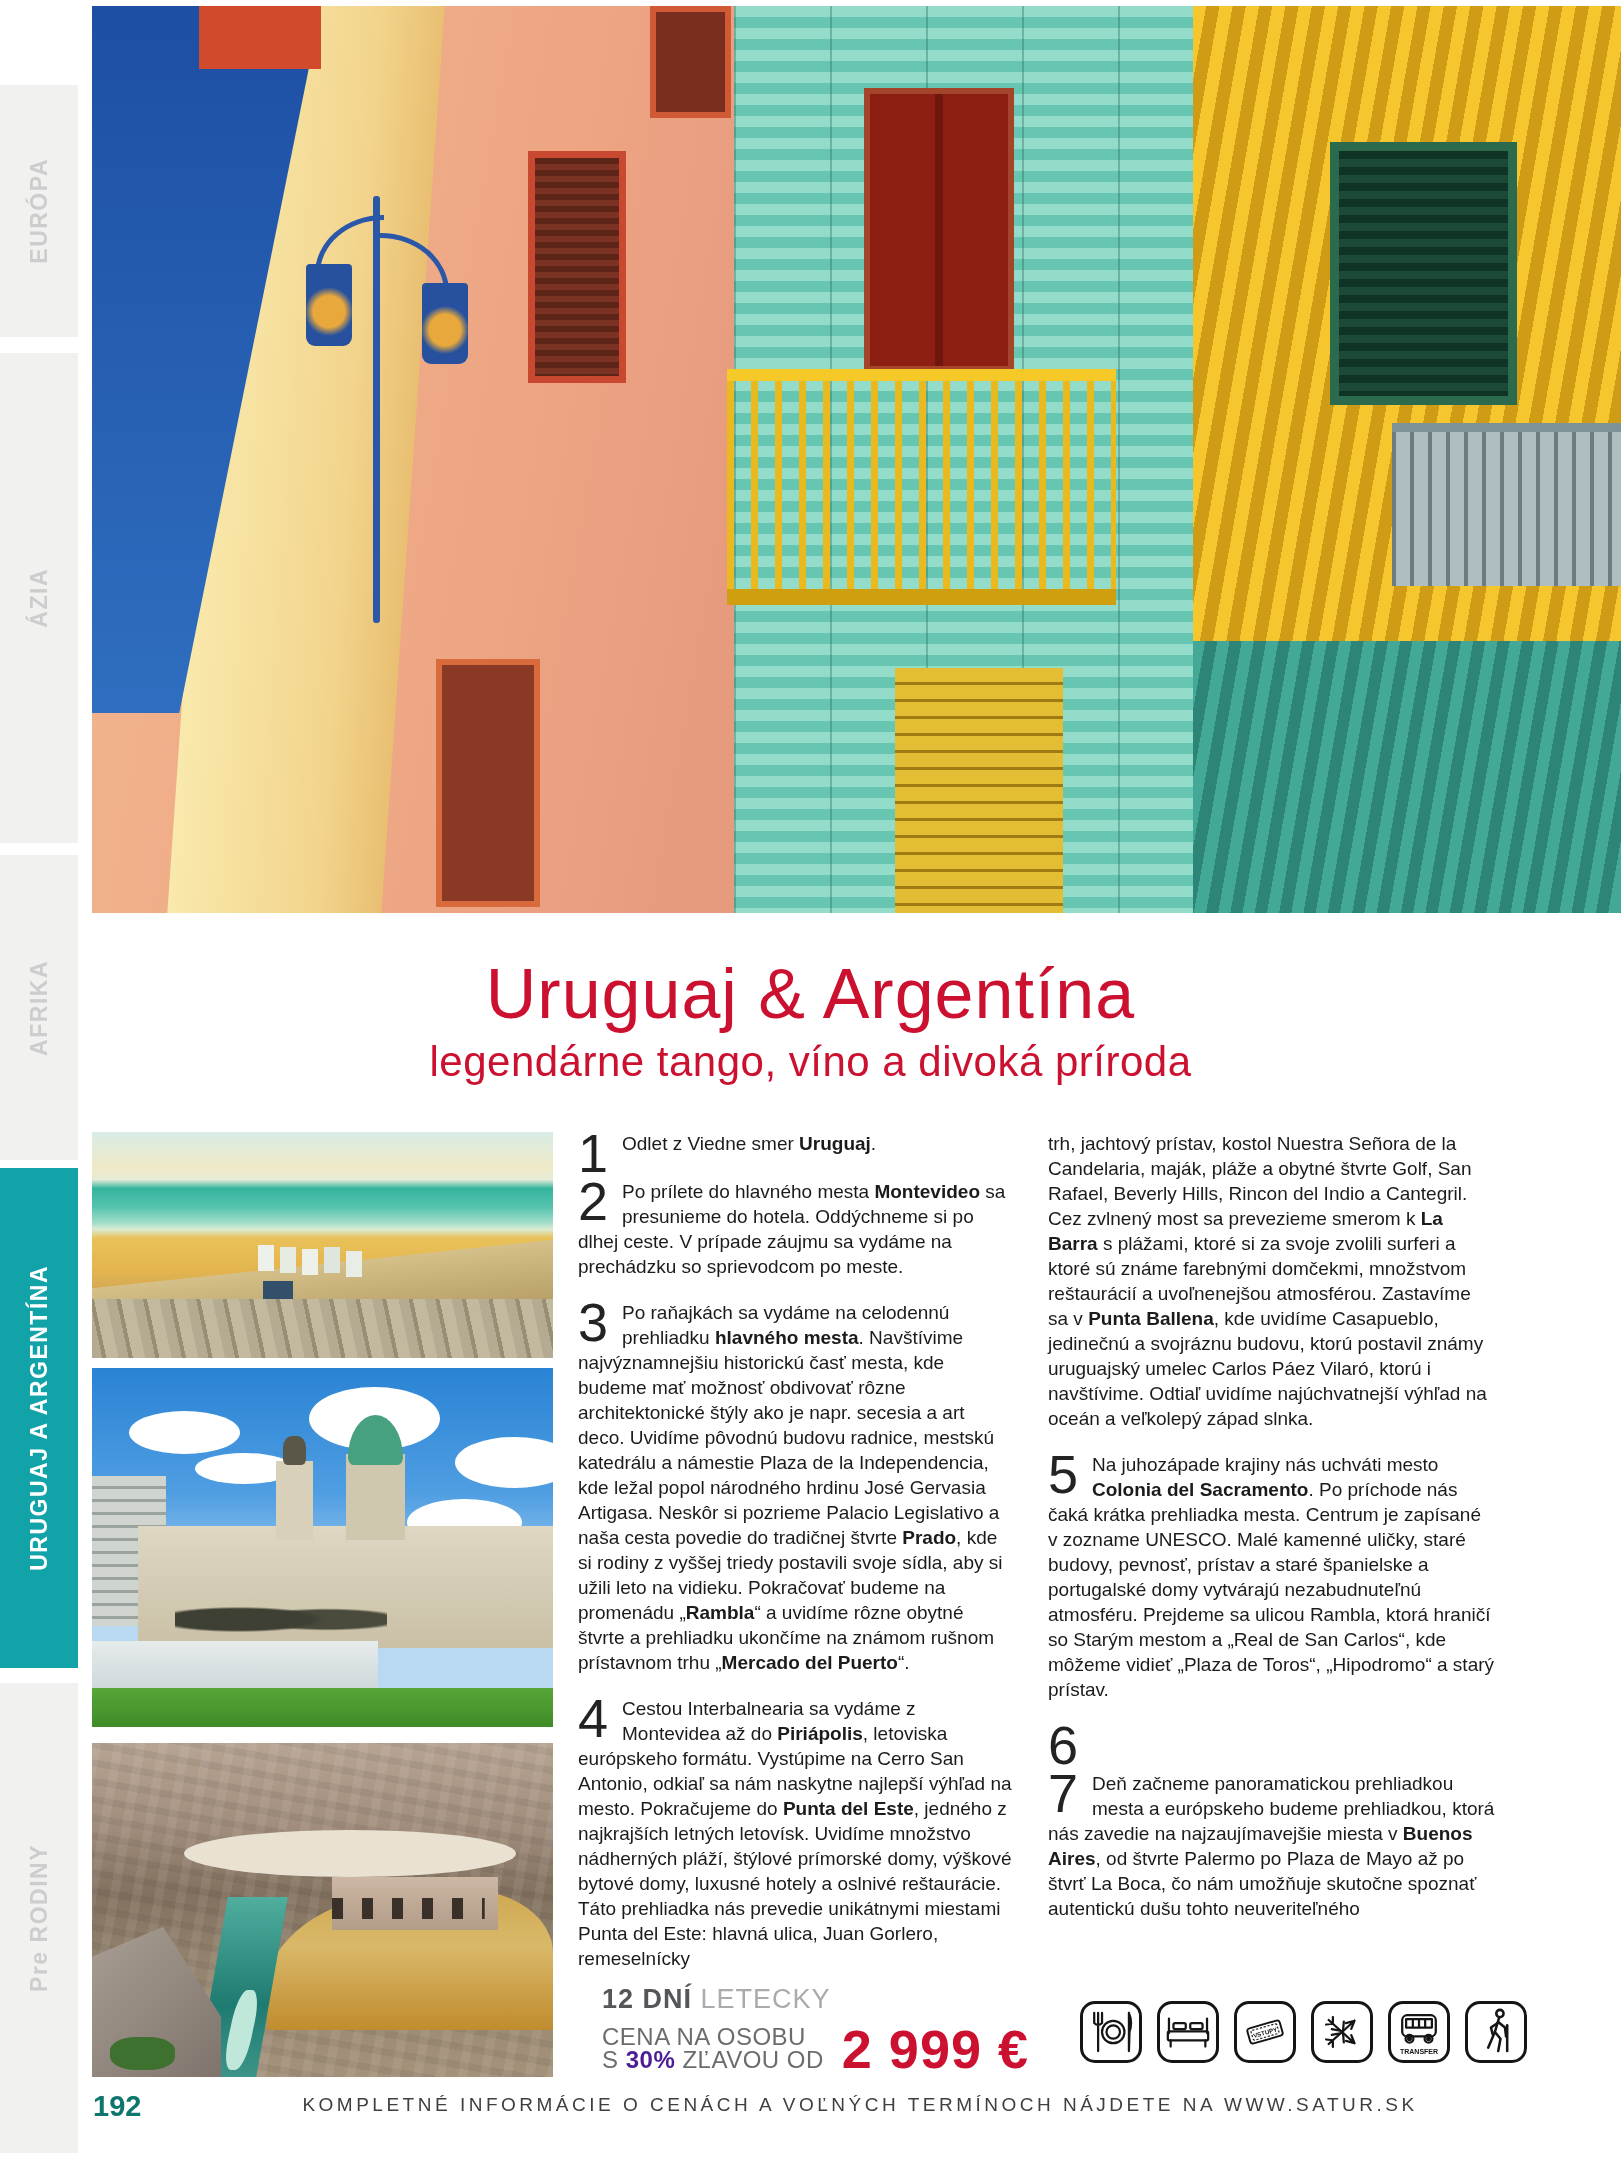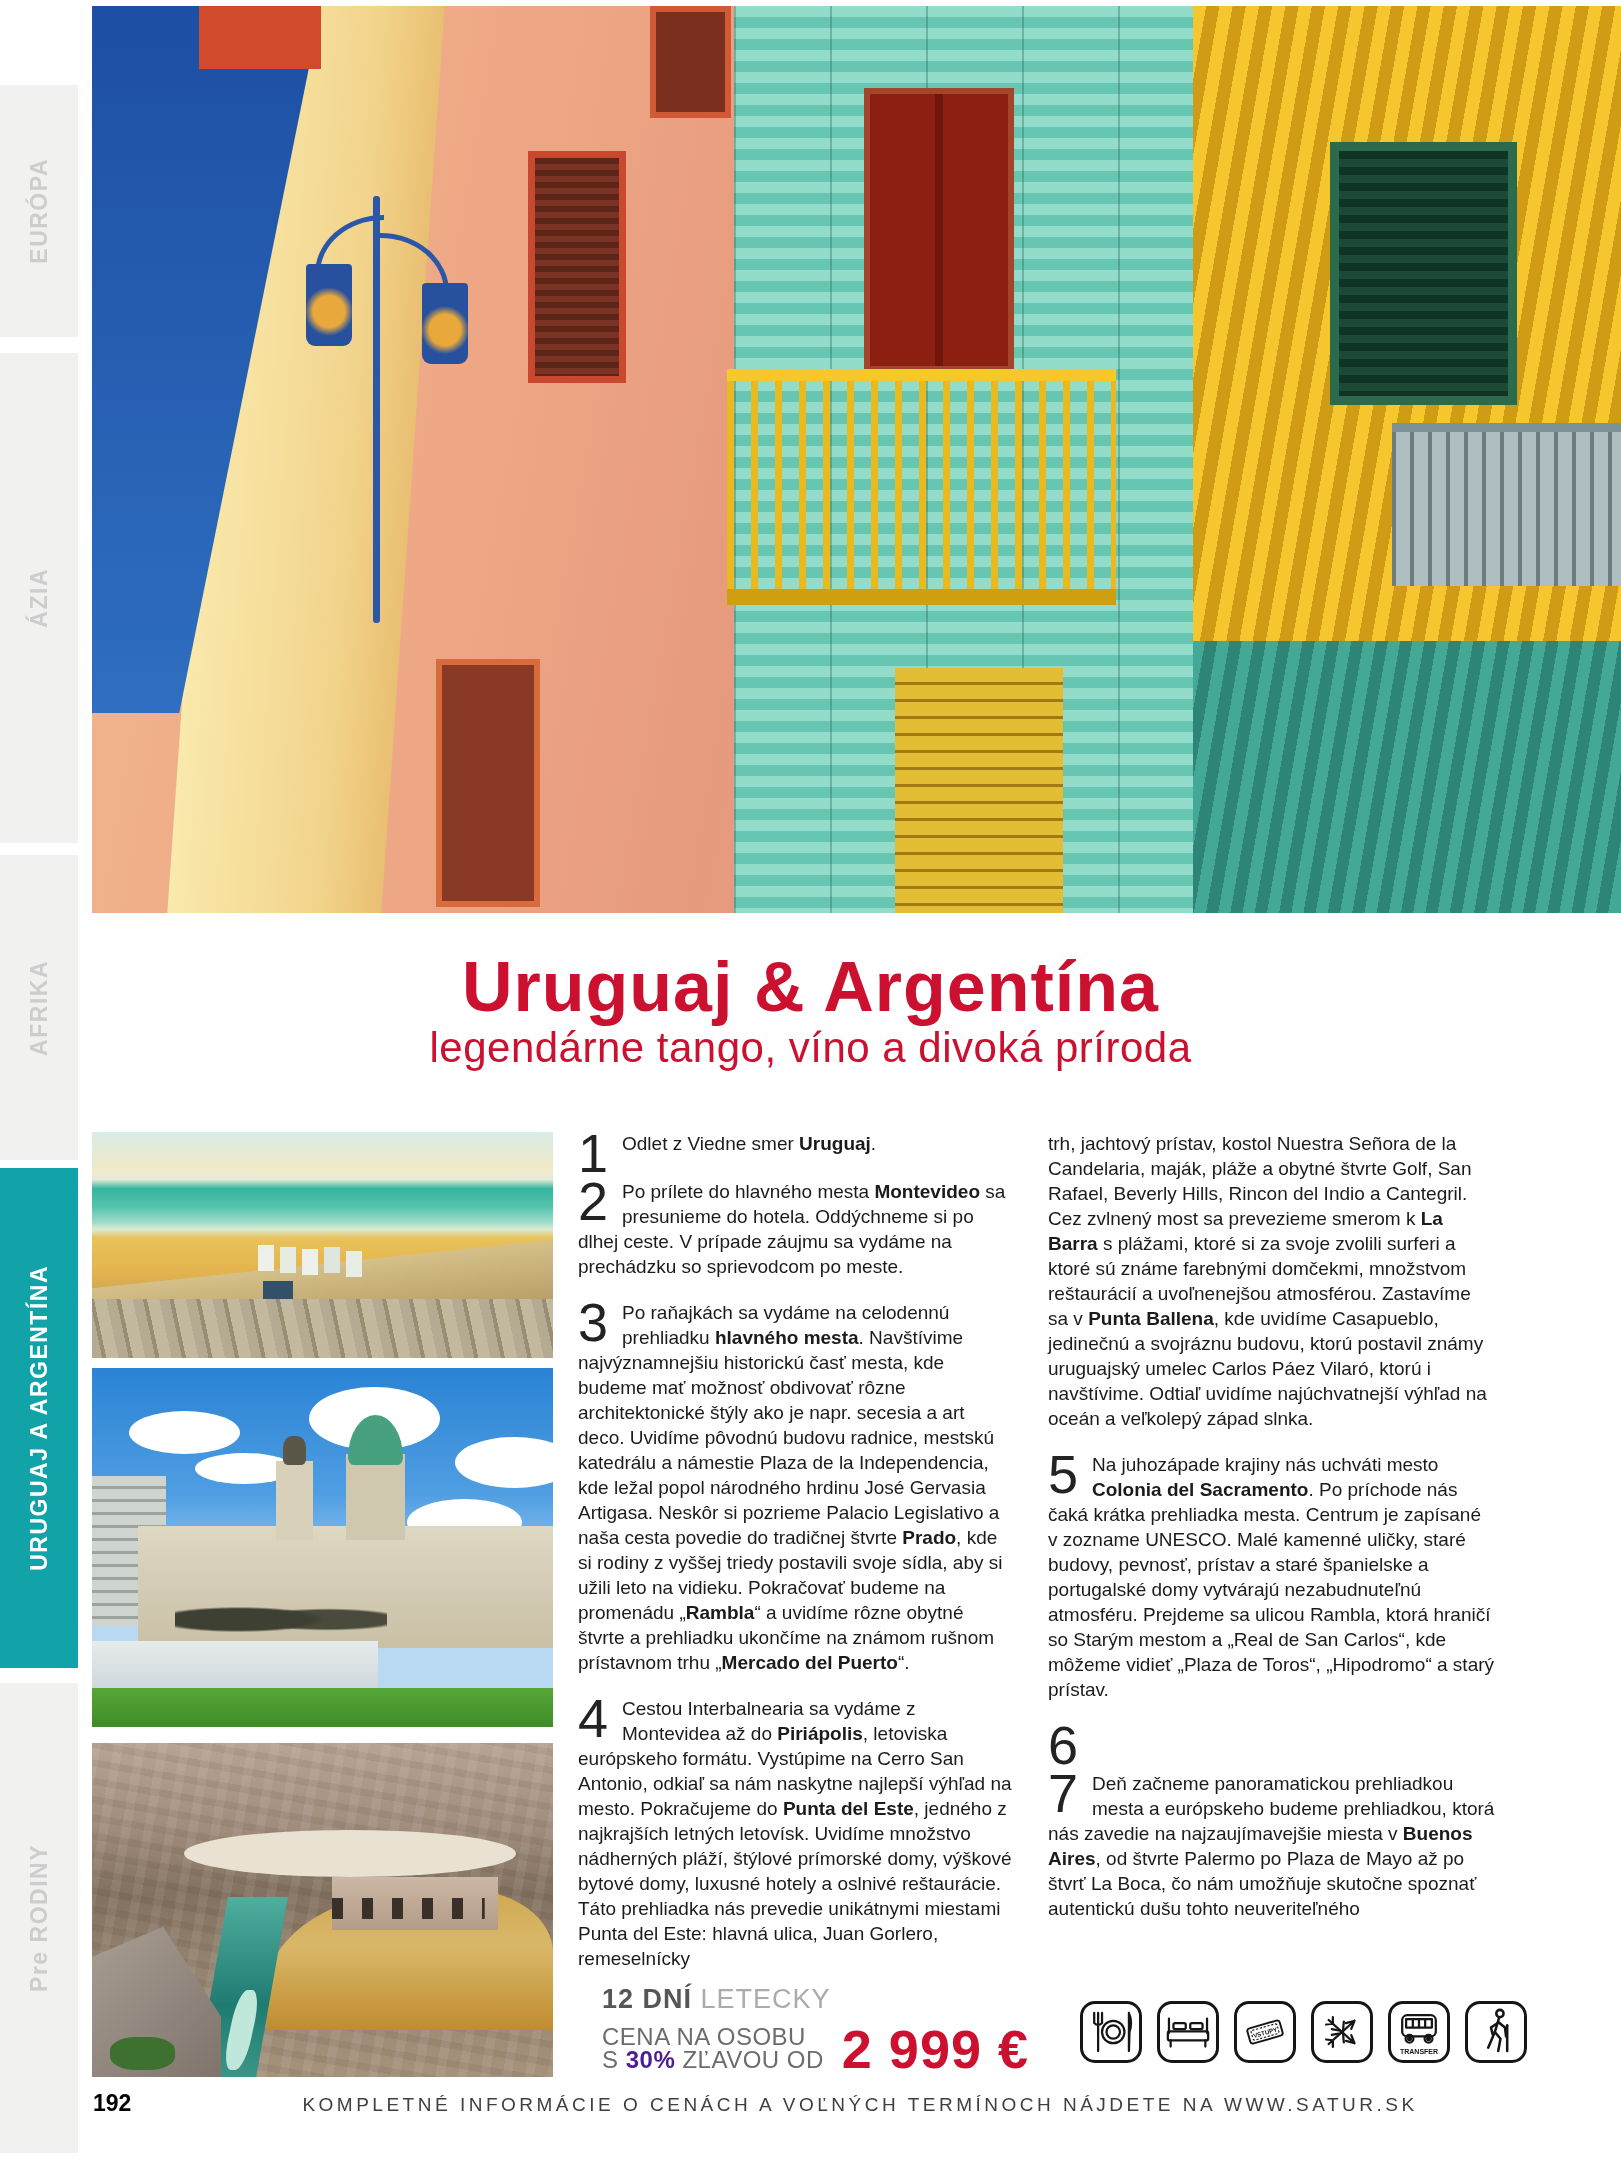--- a/index.html
+++ b/index.html
@@ -102,21 +102,21 @@
                 linear-gradient(180deg,#cbb7a4,#b39c88);}
   .p-gorge{left:26%;top:46%;width:13%;height:54%;transform:skewX(-10deg);
            background:linear-gradient(180deg,#4fae9e,#1f7b71 60%,#3b9487);}
   .p-water{left:30%;top:74%;width:5%;height:24%;transform:skewX(-12deg);border-radius:40%;background:#bfe8da;}
   .p-rock{left:0;top:55%;width:28%;height:45%;background:linear-gradient(135deg,#a99e94,#7e746b);
           clip-path:polygon(0 20%,55% 0,100% 60%,100% 100%,0 100%);}
   .p-moss{left:4%;top:88%;width:14%;height:10%;background:#3e7030;border-radius:40%;}
 
   
   .heading{position:absolute;left:92px;width:1437px;top:946px;text-align:center;color:#cb1030;}
-  .heading h1{margin:4px;font-size:70px;font-weight:700;letter-spacing:1px;line-height:74px;}
+  .heading h1{margin:11px;font-size:70px;font-weight:400;letter-spacing:1px;line-height:74px;}
   .heading h2{margin:2px 0 0;font-size:42px;font-weight:400;letter-spacing:0.5px;line-height:40px;}
 
   
   .col{position:absolute;top:1131px;font-size:19px;line-height:25px;color:#1b1b1b;}
   .col-left{left:578px;width:437px;}
   .col-right{left:1048px;width:447px;}
   .col p{margin:0 0 21px;clear:left;}
   .num{float:left;width:44px;font-size:54px;line-height:48px;height:50px;
        font-weight:300;color:#232323;margin-top:-2px;}
 
@@ -129,21 +129,21 @@
   .discount{color:#4c1d95;}
   .price{font-size:54px;font-weight:bold;color:#cb1030;line-height:44px;margin-left:18px;letter-spacing:1px;}
 
   
   .icons{position:absolute;left:1080px;top:2001px;display:flex;gap:15px;}
   .icon{width:62px;height:62px;border:3px solid #151515;border-radius:15px;box-sizing:border-box;
         background:#fff;display:flex;align-items:center;justify-content:center;}
   .icon svg{width:56px;height:56px;}
 
   
-  .page-num{position:absolute;left:93px;top:2090px;font-size:23px;font-weight:bold;color:#000000;}
+  .page-num{position:absolute;left:93px;top:2090px;font-size:29px;font-weight:bold;color:#0f766e;}
   .footer-info{position:absolute;left:199px;right:100px;top:2094px;text-align:center;
                font-size:19px;letter-spacing:3.5px;color:#3f3f3f;}
 </style>
 </head>
 <body>
 
 <div class="page">
 
   <div class="side-seg seg-1">
     <span>EURÓPA</span>

